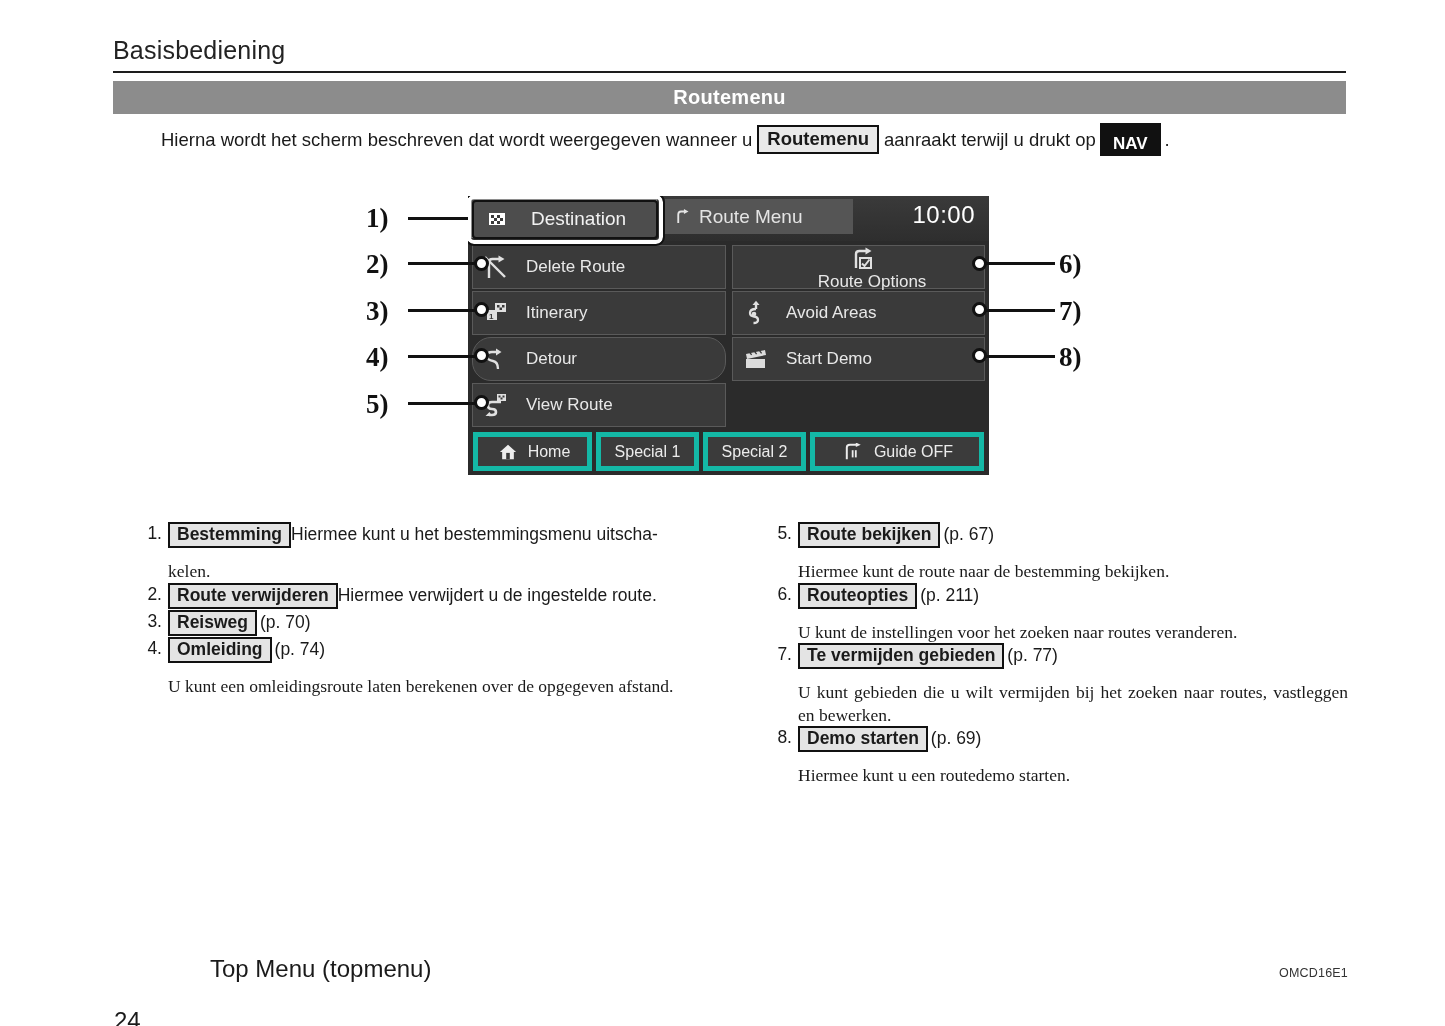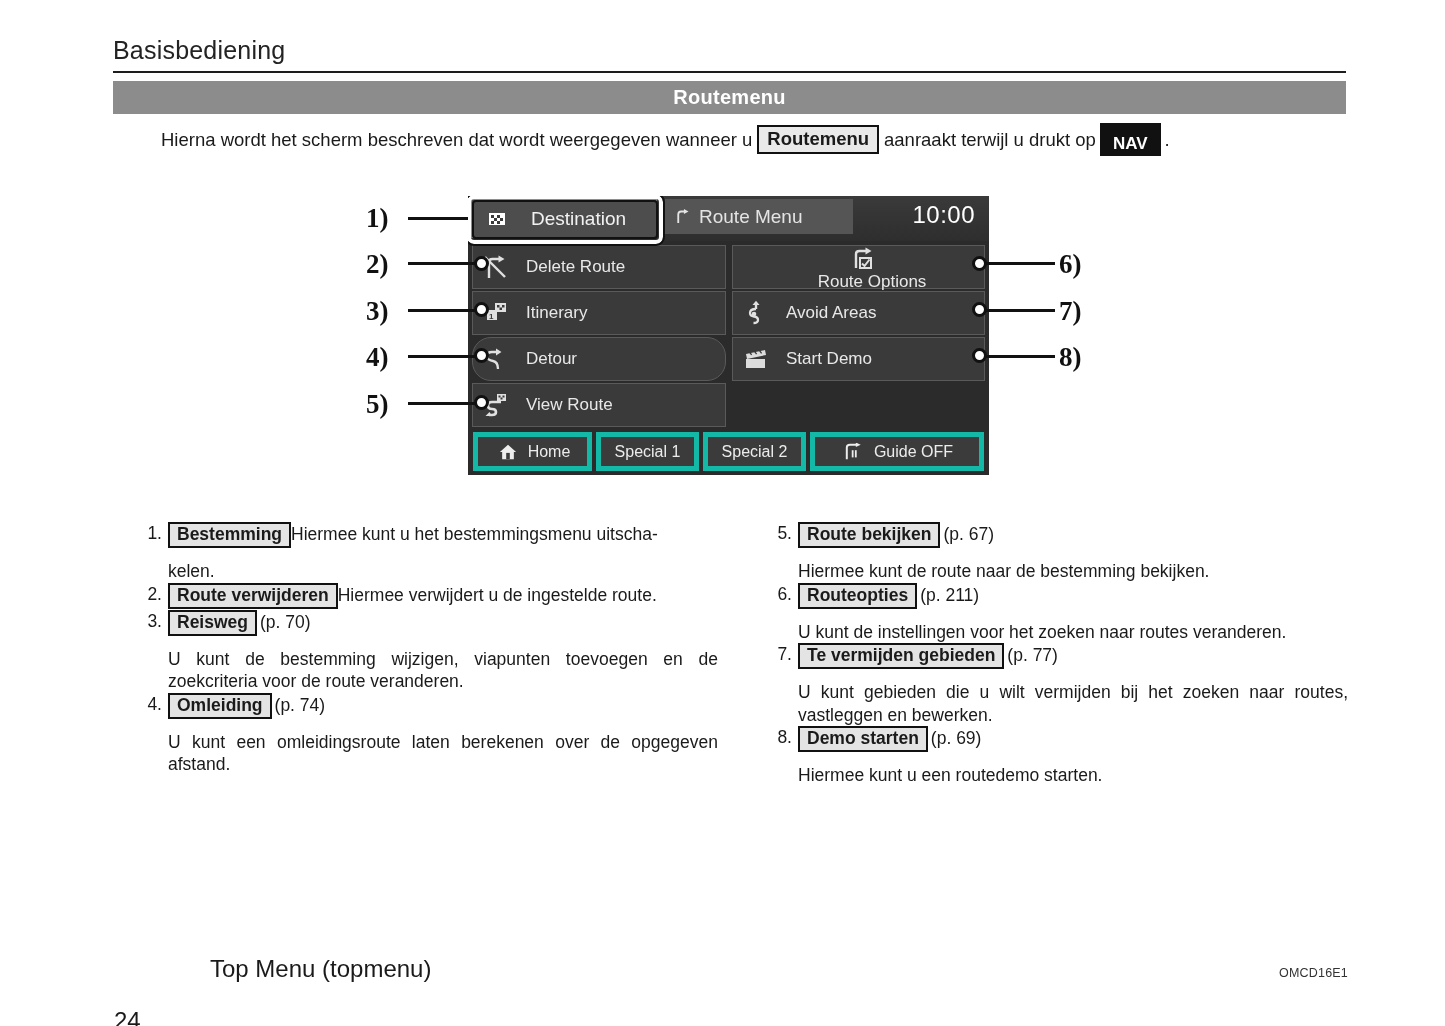--- a/index.html
+++ b/index.html
@@ -263,20 +263,21 @@
     font-size: 17.5px;
     line-height: 21px;
     padding: 0px 7px 1px 7px;
     vertical-align: baseline;
   }
   .desc-body {
     display: block;
     text-align: justify;
     text-justify: inter-word;
     margin-top: 12px;
+    font-family: Liberation Serif, serif;
   }
   .pg { margin-left: 3px; }
 
   
   #footer-pageno {
     position: absolute;
     left: 114px; top: 1007px;
     font-size: 24px;
     color: #1a1a1a;
   }
@@ -506,21 +507,20 @@
     <span class="desc-head">
       <span class="btn-box">Route verwijderen</span><span>Hiermee verwijdert u de ingestelde route.</span>
     </span>
   </div>
 
   <div class="desc-item">
     <span class="desc-num">3.</span>
     <span class="desc-head">
       <span class="btn-box">Reisweg</span><span class="pg">(p. 70)</span>
     </span>
-    <span class="desc-body">U kunt de bestemming wijzigen, viapunten toevoegen en de zoekcriteria voor de route veranderen.</span>
   </div>
 
   <div class="desc-item">
     <span class="desc-num">4.</span>
     <span class="desc-head">
       <span class="btn-box">Omleiding</span><span class="pg">(p. 74)</span>
     </span>
     <span class="desc-body">U kunt een omleidingsroute laten berekenen over de opgegeven afstand.</span>
   </div>
 

